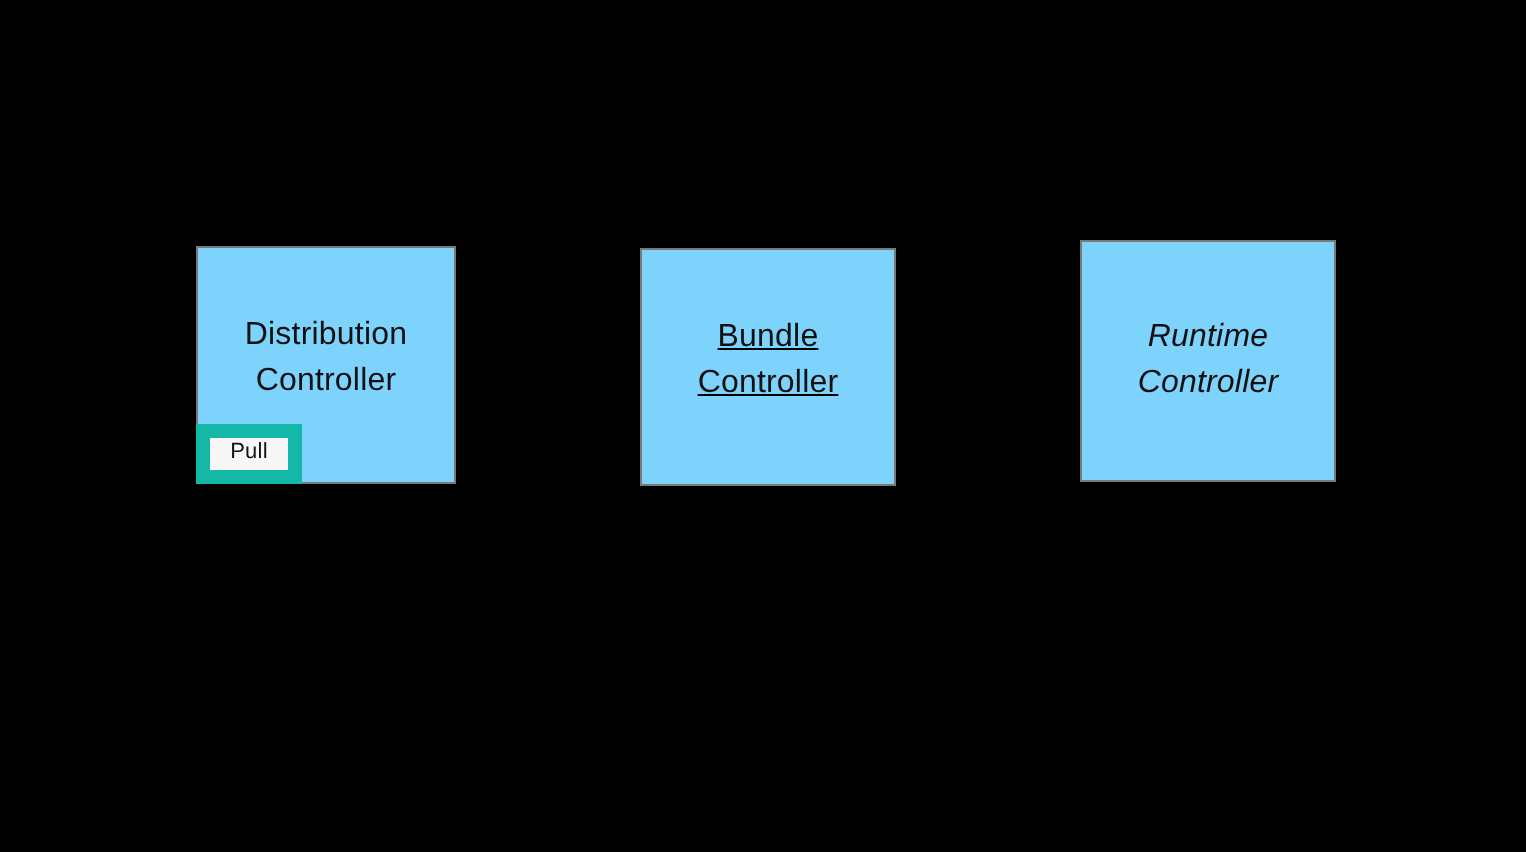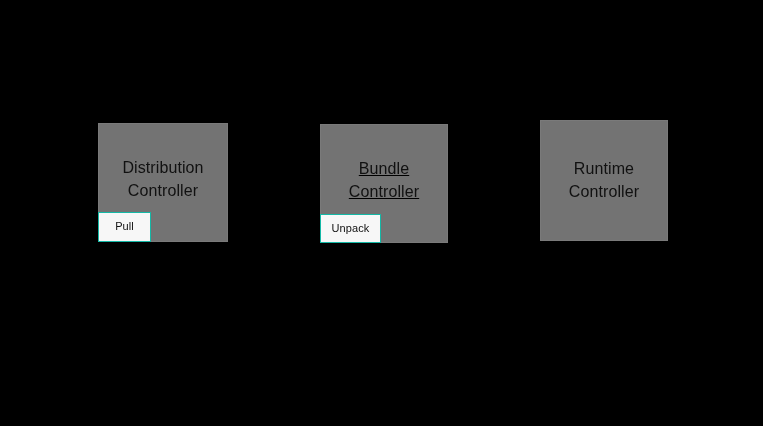--- a/index.html
+++ b/index.html
@@ -12,41 +12,41 @@
     position: relative;
     width: 763px;
     height: 426px;
     background: #000000;
     overflow: hidden;
     font-family: "Liberation Sans", "DejaVu Sans", sans-serif;
   }
   .node {
     position: absolute;
     box-sizing: border-box;
-    background: #737373;
+    background: #7dd3fc;
     border: 1px solid #7a7a7a;
     display: flex;
     align-items: center;
     justify-content: center;
   }
   .node-title {
     font-size: 16px;
     line-height: 1.38;
     color: #111111;
     text-align: center;
     letter-spacing: 0.1px;
     white-space: pre-line;
     padding: 0 6px;
     margin-bottom: 6px;
   }
   .subnode {
     position: absolute;
     box-sizing: border-box;
     background: #f7f7f7;
-    border: 1px solid #14b8a6;
+    border: 7px solid #14b8a6;
     display: flex;
     align-items: center;
     justify-content: center;
     z-index: 5;
   }
   .subnode-label {
     font-size: 11px;
     line-height: 1.2;
     color: #111111;
     text-align: center;
@@ -56,41 +56,38 @@
   
   #node-distribution-controller { left: 98px;  top: 123px; width: 130px; height: 119px; }
   #subnode-pull               { left: 98px;  top: 212px; width: 53px;  height: 30px; }
 
   
   #node-bundle-controller      { left: 320px; top: 124px; width: 128px; height: 119px; text-decoration: underline; }
   #subnode-unpack              { left: 320px; top: 214px; width: 61px;  height: 29px; }
 
   
   #node-runtime-controller     { left: 540px; top: 120px; width: 128px; height: 121px; }
-  #node-runtime-controller .node-title { margin-bottom: 0; }
+  #node-runtime-controller .node-title { margin-bottom: 0; font-style: italic; }
 </style>
 </head>
 <body>
 
 <div id="canvas">
 
   <div class="node" id="node-distribution-controller">
     <div class="node-title">Distribution
 Controller</div>
   </div>
   <div class="subnode" id="subnode-pull">
     <div class="subnode-label">Pull</div>
   </div>
 
   <div class="node" id="node-bundle-controller">
     <div class="node-title">Bundle
 Controller</div>
   </div>
-  <div class="subnode" id="subnode-unpack">
-    <div class="subnode-label">Unpack</div>
-  </div>
 
   <div class="node" id="node-runtime-controller">
     <div class="node-title">Runtime
 Controller</div>
   </div>
 
 </div>
 
 </body></html>

